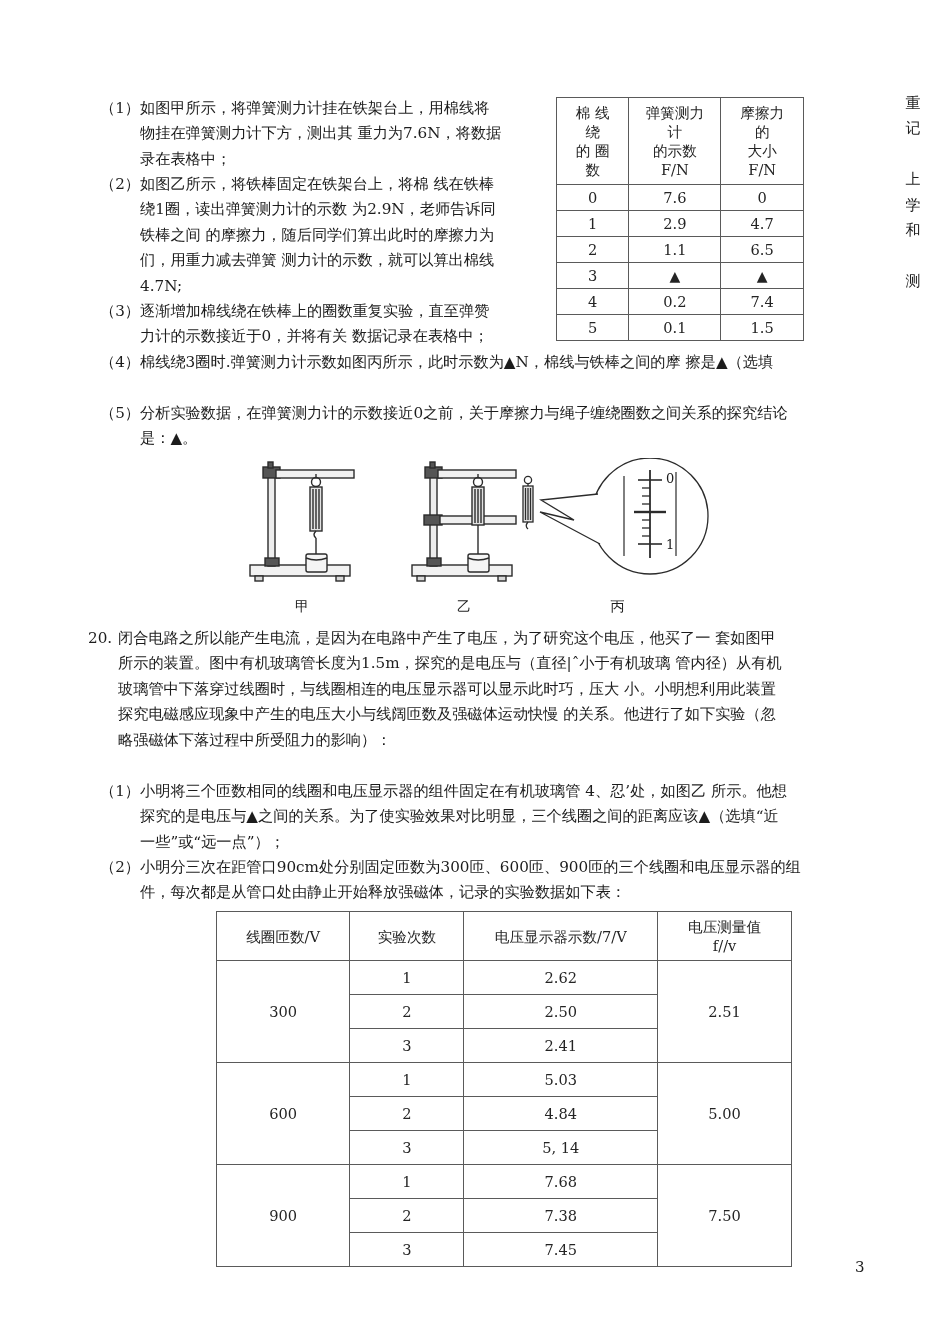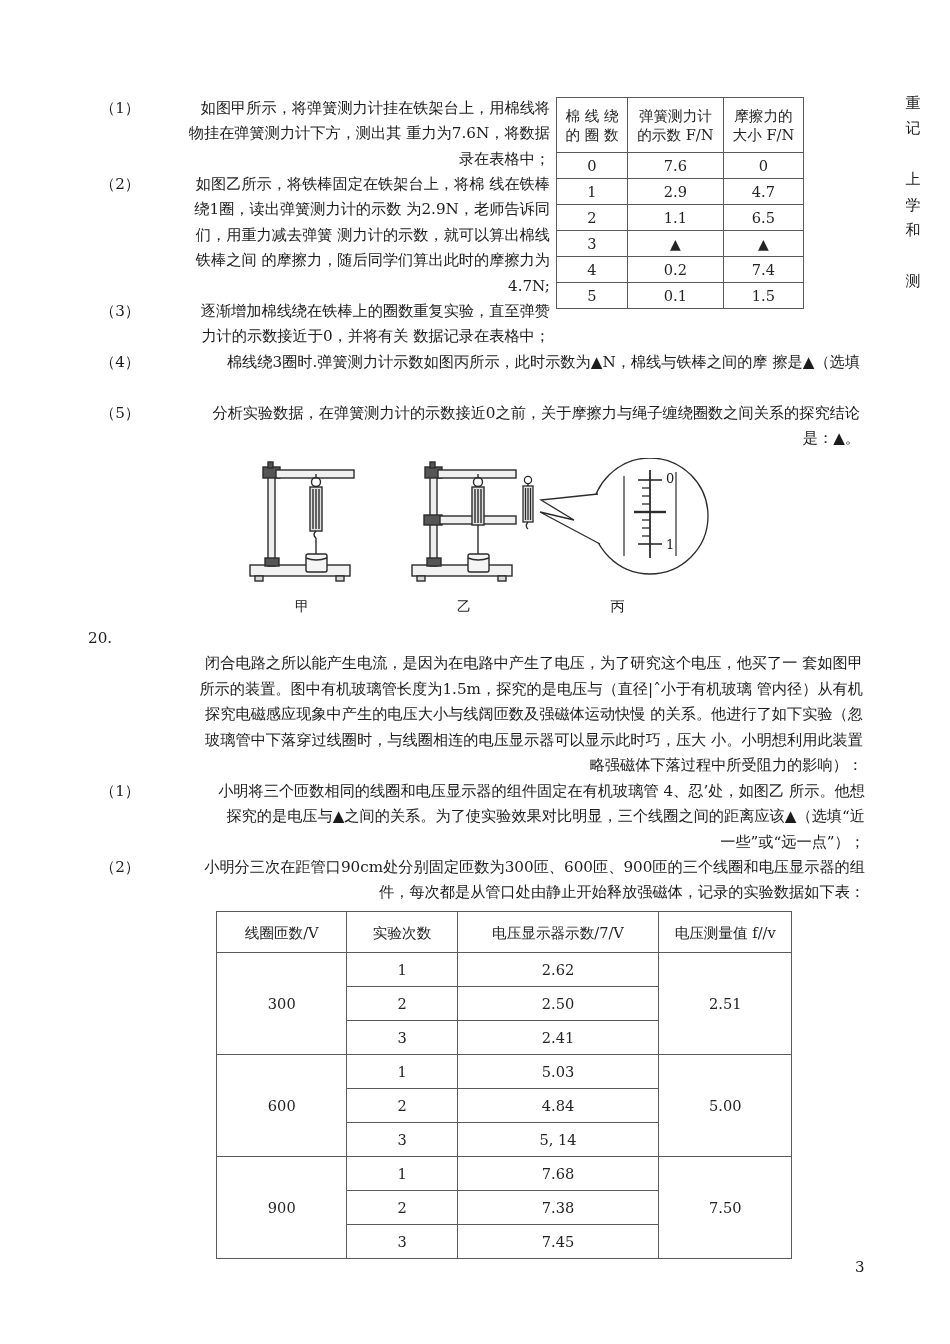--- a/index.html
+++ b/index.html
@@ -27,21 +27,20 @@
     font-size: 15.2px;
     line-height: 25.4px;
     color: #1c1c1c;
   }
   .q-num {
     flex: 0 0 auto;
     white-space: nowrap;
   }
   .q-body {
     flex: 1 1 auto;
-    text-align: right;
   }
   .q-body p {
     margin: 0;
   }
 
   
   .margin-col {
     position: absolute;
     right: 26px;
     top: 96px;
@@ -66,21 +65,21 @@
   }
   table.doc-table td {
     border: 1px solid #5a5a5a;
     text-align: center;
     vertical-align: middle;
     padding: 2px 4px;
     font-family: "DejaVu Serif", "Liberation Serif", serif;
   }
   table.doc-table td.hdr {
     line-height: 19px;
-    padding: 5px 6px;
+    padding: 5px 16px;
   }
 
   #table-friction {
     position: absolute;
     left: 556px;
     top: 97px;
     width: 248px;
   }
   #table-friction td { height: 21px; }
   #table-friction td.hdr { height: 44px; }
@@ -136,22 +135,22 @@
       <p>物挂在弹簧测力计下方，测出其 重力为7.6N，将数据</p>
       <p>录在表格中；</p>
     </span>
   </div>
 
   <div class="q-item" style="left:100px; top:172px; width:450px;">
     <span class="q-num">（2）</span>
     <span class="q-body">
       <p>如图乙所示，将铁棒固定在铁架台上，将棉 线在铁棒</p>
       <p>绕1圈，读出弹簧测力计的示数 为2.9N，老师告诉同</p>
+      <p>铁棒之间 的摩擦力，随后同学们算出此时的摩擦力为</p>
       <p>们，用重力减去弹簧 测力计的示数，就可以算出棉线</p>
-      <p>铁棒之间 的摩擦力，随后同学们算出此时的摩擦力为</p>
       <p>4.7N;</p>
     </span>
   </div>
 
   <div class="q-item" style="left:100px; top:299px; width:450px;">
     <span class="q-num">（3）</span>
     <span class="q-body">
       <p>逐渐增加棉线绕在铁棒上的圈数重复实验，直至弹赞</p>
       <p>力计的示数接近于0，并将有关 数据记录在表格中；</p>
     </span>
@@ -325,27 +324,27 @@
           <line x1="140" y1="22" x2="152" y2="22" stroke-width="1.6"></line>
           <line x1="140" y1="86" x2="152" y2="86" stroke-width="1.6"></line>
         </g>
         <text x="156" y="25" font-family="DejaVu Serif, serif" font-size="13" fill="#1c1c1c">0</text>
         <text x="156" y="91" font-family="DejaVu Serif, serif" font-size="13" fill="#1c1c1c">1</text>
       </svg>
       <div class="fig-cap">丙</div>
     </div>
   </div>
 
-  <div class="q-item" style="left:88px; top:626px; width:775px;flex-direction:column;">
+  <div class="q-item" style="left:88px; top:626px; width:775px;">
     <span class="q-num" style="width:30px;">20.</span>
     <span class="q-body">
       <p>闭合电路之所以能产生电流，是因为在电路中产生了电压，为了研究这个电压，他买了一 套如图甲</p>
       <p>所示的装置。图中有机玻璃管长度为1.5m，探究的是电压与（直径|ˆ小于有机玻璃 管内径）从有机</p>
+      <p>玻璃管中下落穿过线圈时，与线圈相连的电压显示器可以显示此时巧，压大 小。小明想利用此装置</p>
       <p>探究电磁感应现象中产生的电压大小与线阔匝数及强磁体运动快慢 的关系。他进行了如下实验（忽</p>
-      <p>玻璃管中下落穿过线圈时，与线圈相连的电压显示器可以显示此时巧，压大 小。小明想利用此装置</p>
       <p>略强磁体下落过程中所受阻力的影响）：</p>
     </span>
   </div>
 
   <div class="q-item" style="left:100px; top:779px; width:765px;">
     <span class="q-num">（1）</span>
     <span class="q-body">
       <p>小明将三个匝数相同的线圈和电压显示器的组件固定在有机玻璃管 4、忍’处，如图乙 所示。他想</p>
       <p>探究的是电压与▲之间的关系。为了使实验效果对比明显，三个线圈之间的距离应该▲（选填“近</p>
       <p>一些”或“远一点”）；</p>

